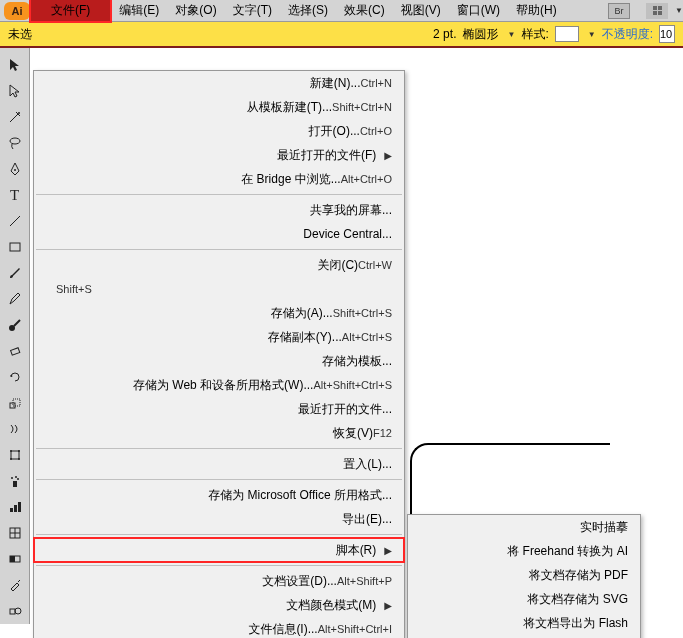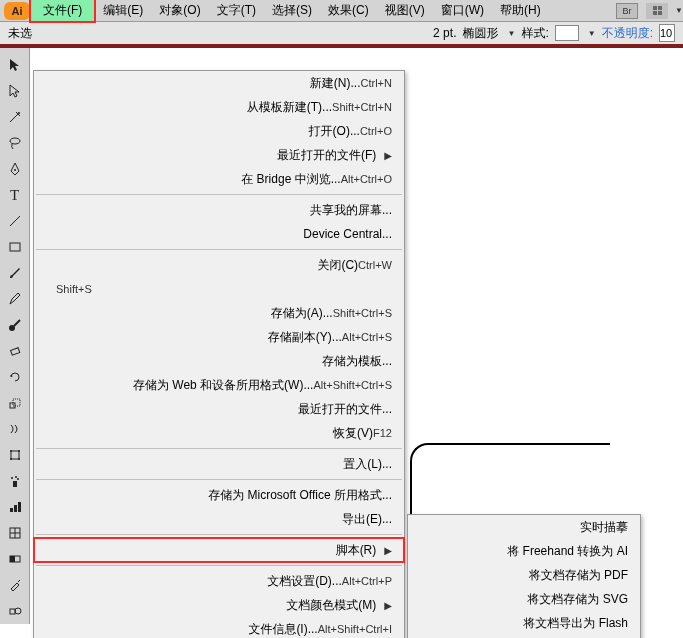--- a/index.html
+++ b/index.html
@@ -1,29 +1,29 @@
 <!DOCTYPE html>
 <html><head>
 <meta charset="utf-8">
 <style>
   * { box-sizing: border-box; margin: 0; padding: 0; }
   body { font-family: "Microsoft YaHei", SimSun, Arial, sans-serif; font-size: 12px; background: #fff; width: 683px; height: 638px; overflow: hidden; position: relative; }
   .menubar { display: flex; align-items: center; background: #d4d4d4; height: 22px; padding-left: 4px; border-bottom: 1px solid #9a9a9a; }
   .ai-logo { width: 26px; height: 18px; background: #f7931e; color: #3b2314; font-weight: bold; font-size: 11px; display: flex; align-items: center; justify-content: center; border-radius: 6px; }
   .menubar-item { padding: 3px 8px; cursor: default; }
-  .menubar-item.active { background: #86efac; border: 1px solid #6c8fc0; padding: 2px 12px; }
+  .menubar-item.active { background: #b91c1c; border: 1px solid #6c8fc0; padding: 2px 20px; }
   .highlight-red { outline: 2px solid #ff2626; outline-offset: -1px; }
   .menubar-spacer { flex: 1; }
-  .menubar-icon { width: 22px; height: 16px; background: #c0c0c0; margin: 0 4px; display: flex; align-items: center; justify-content: center; font-size: 9px; color: #333; border: 1px solid #888; }
+  .menubar-icon { width: 22px; height: 16px; background: #c0c0c0; margin: 0 12px; display: flex; align-items: center; justify-content: center; font-size: 9px; color: #333; border: 1px solid #888; }
   .menubar-icon2 { width: 22px; height: 16px; background: #c0c0c0; margin: 0 4px; display:flex; align-items:center; justify-content:center; }
   .grid-icon { display: grid; grid-template-columns: 4px 4px; grid-template-rows: 4px 4px; gap: 1px; }
   .grid-icon div { background: #666; }
   .caret { font-size: 8px; color: #333; margin-left: 3px; }
   
-  .toolbar-row { display: flex; align-items: center; background: #e5e5e5; height: 26px; padding: 0 8px; border-bottom: 4px solid #7f1d1d; gap: 6px; }
+  .toolbar-row { display: flex; align-items: center; background: #fde047; height: 26px; padding: 0 8px; border-bottom: 2px solid #7f1d1d; gap: 6px; }
   .toolbar-input { width: 16px; height: 18px; background: #fff; border: 1px solid #888; font-size: 11px; text-align: right; padding-right: 2px; }
   .toolbar-swatch { width: 24px; height: 16px; background: #fff; border: 1px solid #888; }
   
   .main-area { position: relative; height: calc(638px - 48px); background: #fff; }
   .left-toolbar { position: absolute; left: 0; top: 0; width: 30px; background: #d4d4d4; border-right: 1px solid #9a9a9a; display: flex; flex-direction: column; padding-top: 4px; }
   .tool-btn { width: 24px; height: 24px; margin: 1px auto; display: flex; align-items: center; justify-content: center; font-size: 13px; color: #222; cursor: default; }
   .tool-btn svg { width: 16px; height: 16px; }
   
   .dropdown { position: absolute; left: 33px; top: 22px; width: 372px; background: #f0f0f0; border: 1px solid #989898; box-shadow: 2px 2px 4px rgba(0,0,0,0.25); z-index: 10; }
   .menu-item { display: flex; align-items: center; height: 24px; padding: 0 12px 0 22px; cursor: default; }
@@ -278,21 +278,21 @@
         <span class="menu-label">导出(E)...</span>
       </div>
       <div class="menu-sep"></div>
       <div class="menu-item highlight-red">
         <span class="menu-label">脚本(R)</span>
         <span class="submenu-arrow">▶</span>
       </div>
       <div class="menu-sep"></div>
       <div class="menu-item">
         <span class="menu-label">文档设置(D)...</span>
-        <span class="menu-shortcut">Alt+Ctrl+P</span>
+        <span class="menu-shortcut">Alt+Shift+P</span>
       </div>
       <div class="menu-item">
         <span class="menu-label">文档颜色模式(M)</span>
         <span class="submenu-arrow">▶</span>
       </div>
       <div class="menu-item">
         <span class="menu-label">文件信息(I)...</span>
         <span class="menu-shortcut">Alt+Shift+Ctrl+I</span>
       </div>
     </div>

